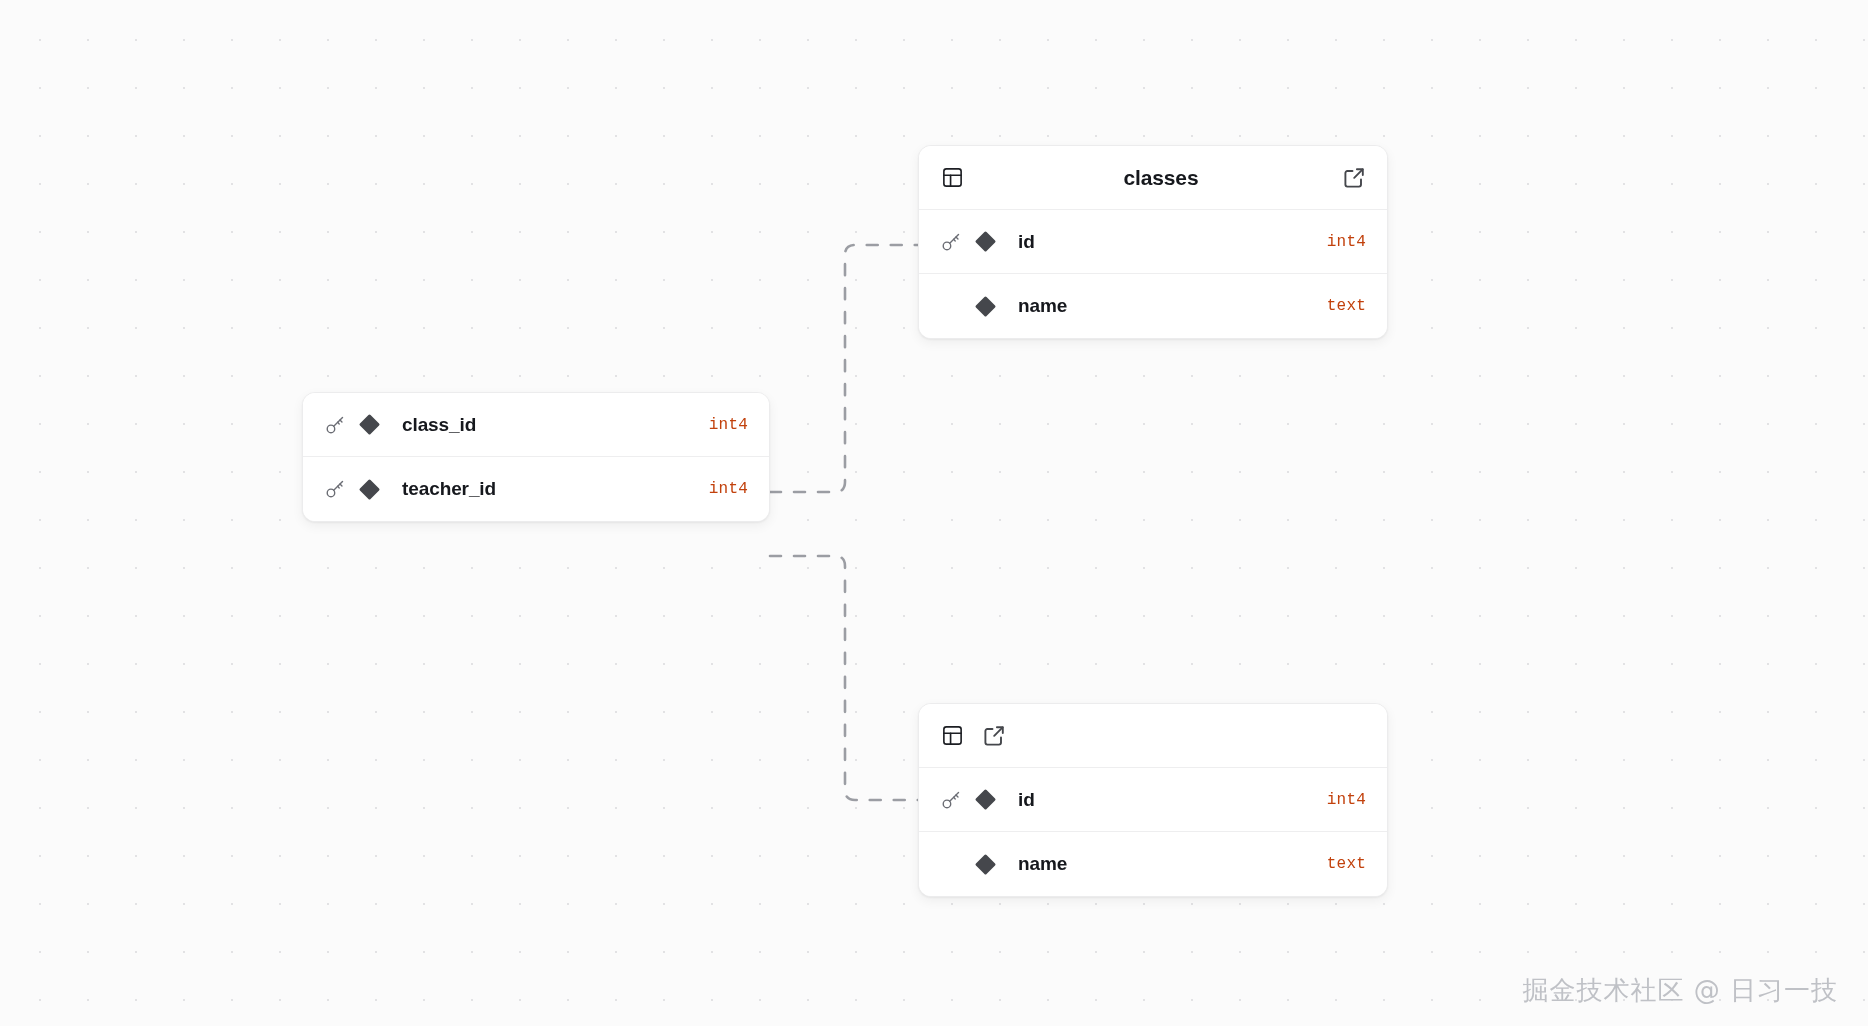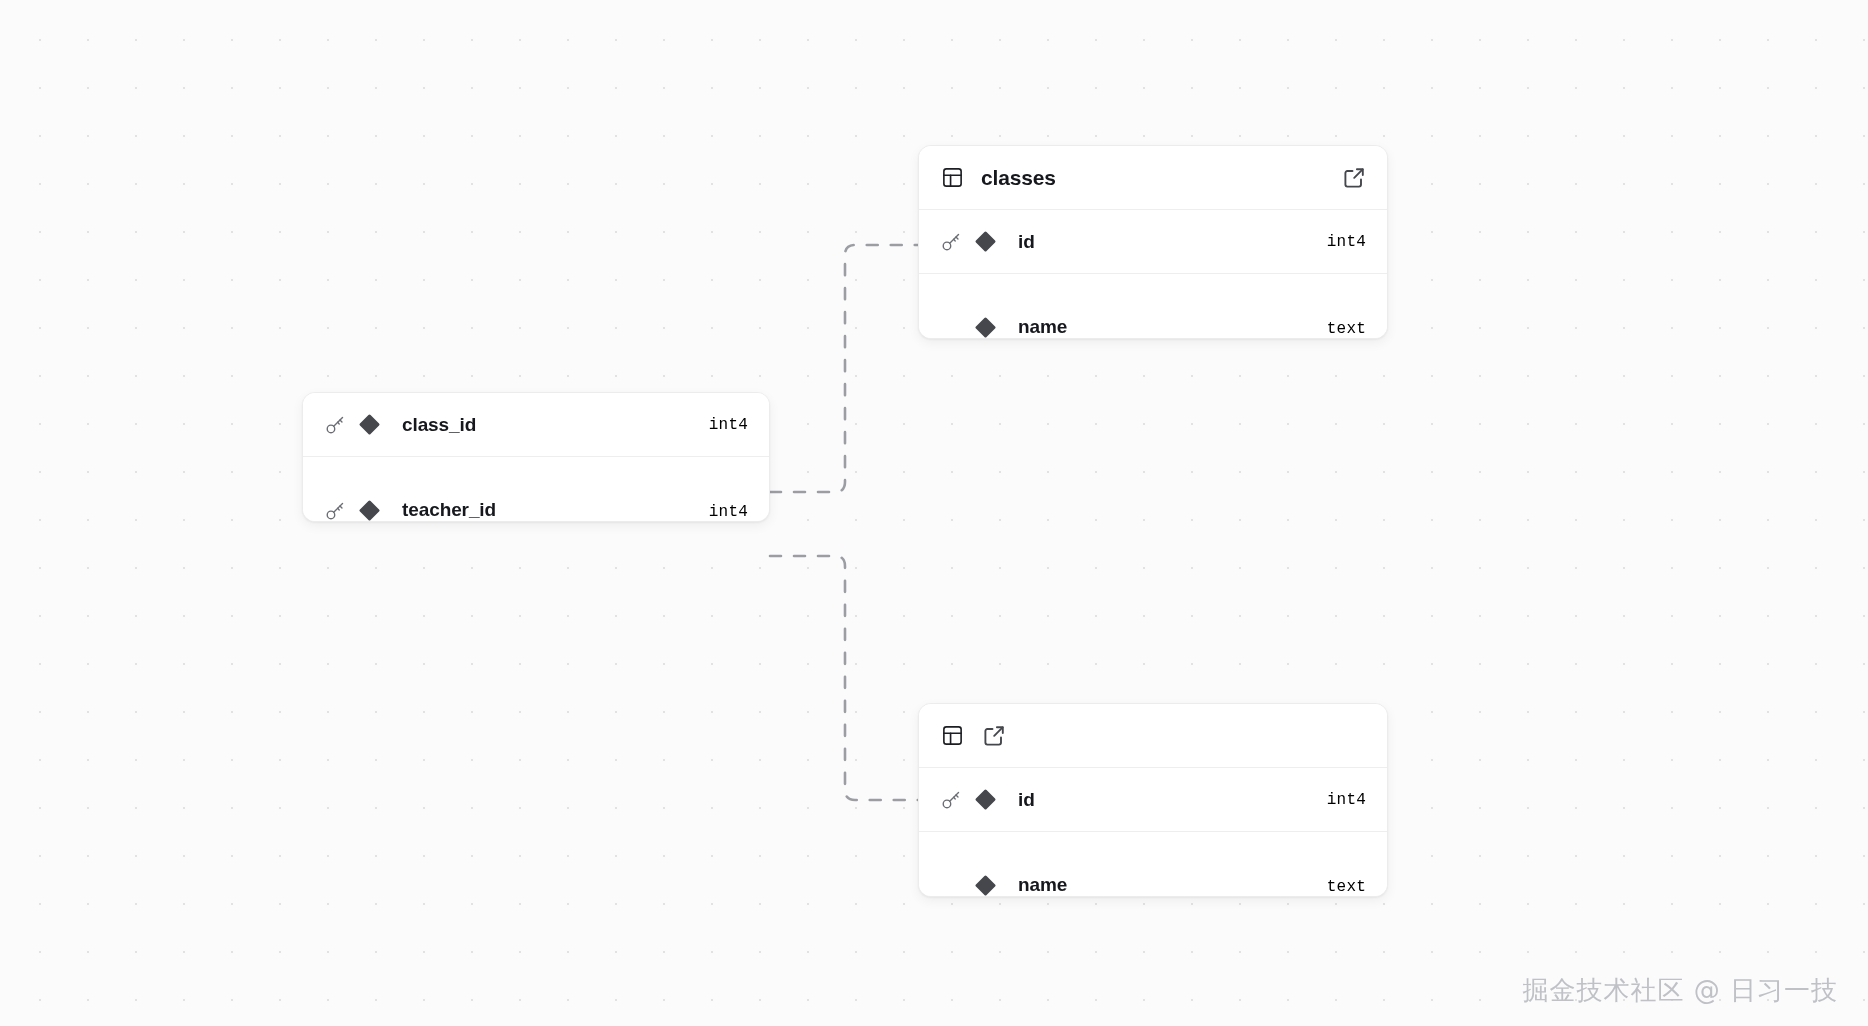--- a/index.html
+++ b/index.html
@@ -47,20 +47,21 @@
     overflow: hidden;
   }
 
   .table-header {
     display: flex;
     align-items: center;
     height: 64px;
     padding: 0 20px 0 21px;
     border-bottom: 1px solid #eeeeef;
     background: #ffffff;
+    text-align: center;
   }
 
   .table-icon {
     flex: 0 0 auto;
     width: 24px;
     height: 24px;
     margin-right: 17px;
     display: flex;
     align-items: center;
     justify-content: center;
@@ -87,21 +88,21 @@
 
   
   .field-row {
     display: flex;
     align-items: center;
     height: 64px;
     padding: 0 21px 0 21px;
     background: #ffffff;
     border-bottom: 1px solid #eeeeef;
   }
-  .field-row:last-child { border-bottom: none; align-items: flex-end; }
+  .field-row:last-child { border-bottom: none; }
 
   .key-slot {
     flex: 0 0 auto;
     width: 26px;
     height: 20px;
     margin-right: 8px;
     display: flex;
     align-items: center;
     justify-content: flex-start;
   }
@@ -130,21 +131,21 @@
     font-weight: 600;
     color: #16181d;
     letter-spacing: -0.1px;
     white-space: nowrap;
   }
 
   .field-type {
     flex: 0 0 auto;
     font-family: "Liberation Mono", monospace;
     font-size: 16px;
-    color: #000000;
+    color: #c2410c;
     letter-spacing: 0.2px;
     white-space: nowrap;
   }
 
   
   #watermark {
     position: absolute;
     right: 30px;
     bottom: 18px;
     font-size: 26px;

